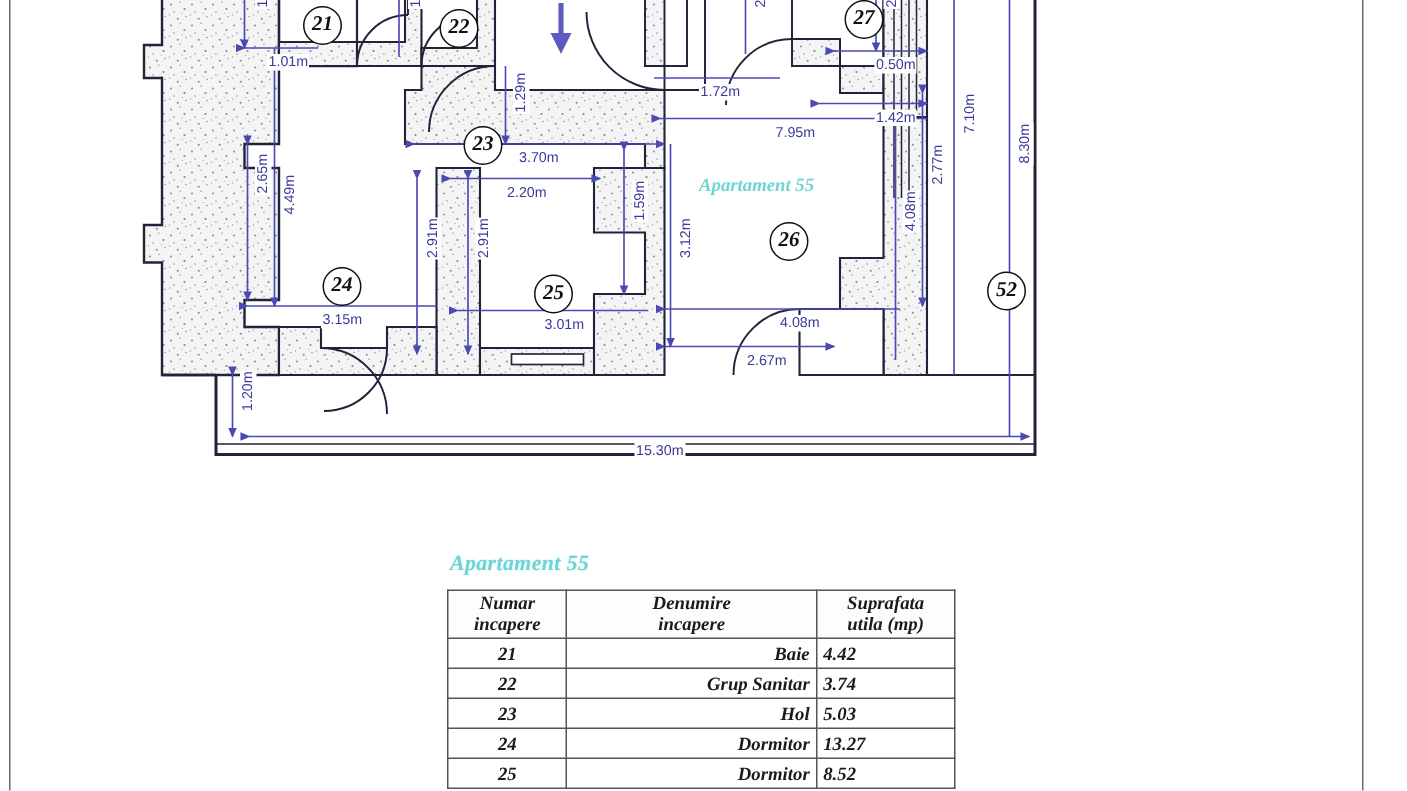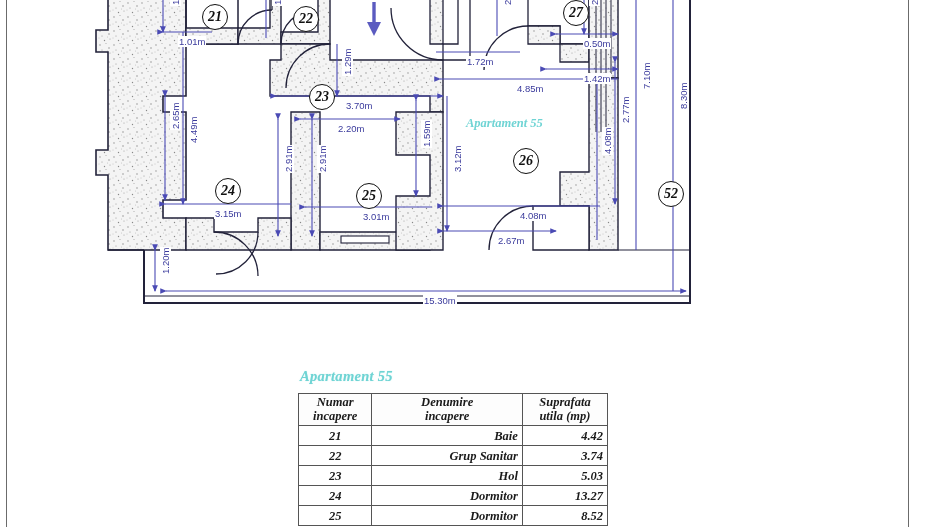--- a/index.html
+++ b/index.html
@@ -21,39 +21,39 @@
   #table-block{position:absolute;left:298px;top:368px;width:300px;}
   #apt-heading{
     font-family:"Liberation Serif",serif;
     font-style:italic;font-weight:bold;
     font-size:14.5px;color:#6fd4d4;
     letter-spacing:.3px;margin:0 0 8px 2px;
     text-shadow:0 0 1px rgba(111,212,212,.5);
   }
   table{
     border-collapse:collapse;
-    width:310px;
+    width:339px;
     font-family:"Liberation Serif",serif;
     font-style:italic;font-weight:bold;
     font-size:12.5px;color:#1a1a1a;
     background:#fff;
   }
   table,th,td{border:1px solid #555;}
   th{
     text-align:center;vertical-align:middle;
     padding:2px 3px;line-height:1.08;
     background:#fdfdfd;font-size:12.5px;
   }
   th.c0{width:68px;}
   th.c1{width:150px;margin-top:34px;}
   th.c2{width:80px;}
   td{padding:1px 4px;line-height:1.12;height:17px;}
   td.c0{text-align:center;}
   td.c1{text-align:right;}
-  td.c2{text-align:right;}
+  td.c2{}
   .hdr-l1{display:block;}
   .hdr-l2{display:block;}
 </style>
 </head>
 <body>
 
 <div id="page">
 
   <div class="page-edge left"></div>
   <div class="page-edge right"></div>
@@ -200,21 +200,21 @@
         <div style="position: absolute; left: 356px; top: 183px; width: 26px; height: 26px; border: 1.6px solid rgb(17, 17, 17); border-radius: 50%; display: flex; align-items: center; justify-content: center; background: rgb(255, 255, 255); font-family: &quot;Liberation Serif&quot;, serif; font-style: italic; font-weight: bold; font-size: 14px; color: rgb(17, 17, 17); box-sizing: border-box;">25</div>
         <div style="position: absolute; left: 513px; top: 148px; width: 26px; height: 26px; border: 1.6px solid rgb(17, 17, 17); border-radius: 50%; display: flex; align-items: center; justify-content: center; background: rgb(255, 255, 255); font-family: &quot;Liberation Serif&quot;, serif; font-style: italic; font-weight: bold; font-size: 14px; color: rgb(17, 17, 17); box-sizing: border-box;">26</div>
         <div style="position: absolute; left: 658px; top: 181px; width: 26px; height: 26px; border: 1.6px solid rgb(17, 17, 17); border-radius: 50%; display: flex; align-items: center; justify-content: center; background: rgb(255, 255, 255); font-family: &quot;Liberation Serif&quot;, serif; font-style: italic; font-weight: bold; font-size: 14px; color: rgb(17, 17, 17); box-sizing: border-box;">52</div>
         <div style="position: absolute; left: 563px; top: 0px; width: 26px; height: 26px; border: 1.6px solid rgb(17, 17, 17); border-radius: 50%; display: flex; align-items: center; justify-content: center; background: rgb(255, 255, 255); font-family: &quot;Liberation Serif&quot;, serif; font-style: italic; font-weight: bold; font-size: 14px; color: rgb(17, 17, 17); box-sizing: border-box;">27</div>
       </div>
 
     <div id="dimtext">
         <span style="position: absolute; left: 178px; top: 36px; font-family: &quot;Liberation Sans&quot;, sans-serif; font-size: 9.5px; color: rgb(58, 58, 156); white-space: nowrap; background: rgb(255, 255, 255); padding: 0px 1px;">1.01m</span>
         <span style="position: absolute; left: 466px; top: 56px; font-family: &quot;Liberation Sans&quot;, sans-serif; font-size: 9.5px; color: rgb(58, 58, 156); white-space: nowrap; background: rgb(255, 255, 255); padding: 0px 1px;">1.72m</span>
         <span style="position: absolute; left: 583px; top: 38px; font-family: &quot;Liberation Sans&quot;, sans-serif; font-size: 9.5px; color: rgb(58, 58, 156); white-space: nowrap; background: rgb(255, 255, 255); padding: 0px 1px;">0.50m</span>
-        <span style="position: absolute; left: 516px; top: 83px; font-family: &quot;Liberation Sans&quot;, sans-serif; font-size: 9.5px; color: rgb(58, 58, 156); white-space: nowrap; background: rgb(255, 255, 255); padding: 0px 1px;">4.85m</span>
+        <span style="position: absolute; left: 516px; top: 83px; font-family: &quot;Liberation Sans&quot;, sans-serif; font-size: 9.5px; color: rgb(58, 58, 156); white-space: nowrap; background: rgb(255, 255, 255); padding: 0px 1px;">7.95m</span>
         <span style="position: absolute; left: 583px; top: 73px; font-family: &quot;Liberation Sans&quot;, sans-serif; font-size: 9.5px; color: rgb(58, 58, 156); white-space: nowrap; background: rgb(255, 255, 255); padding: 0px 1px;">1.42m</span>
         <span style="position: absolute; left: 345px; top: 100px; font-family: &quot;Liberation Sans&quot;, sans-serif; font-size: 9.5px; color: rgb(58, 58, 156); white-space: nowrap; background: rgb(255, 255, 255); padding: 0px 1px;">3.70m</span>
         <span style="position: absolute; left: 337px; top: 123px; font-family: &quot;Liberation Sans&quot;, sans-serif; font-size: 9.5px; color: rgb(58, 58, 156); white-space: nowrap; background: rgb(255, 255, 255); padding: 0px 1px;">2.20m</span>
         <span style="position: absolute; left: 214px; top: 208px; font-family: &quot;Liberation Sans&quot;, sans-serif; font-size: 9.5px; color: rgb(58, 58, 156); white-space: nowrap; background: rgb(255, 255, 255); padding: 0px 1px;">3.15m</span>
         <span style="position: absolute; left: 362px; top: 211px; font-family: &quot;Liberation Sans&quot;, sans-serif; font-size: 9.5px; color: rgb(58, 58, 156); white-space: nowrap; background: rgb(255, 255, 255); padding: 0px 1px;">3.01m</span>
         <span style="position: absolute; left: 519px; top: 210px; font-family: &quot;Liberation Sans&quot;, sans-serif; font-size: 9.5px; color: rgb(58, 58, 156); white-space: nowrap; background: rgb(255, 255, 255); padding: 0px 1px;">4.08m</span>
         <span style="position: absolute; left: 497px; top: 235px; font-family: &quot;Liberation Sans&quot;, sans-serif; font-size: 9.5px; color: rgb(58, 58, 156); white-space: nowrap; background: rgb(255, 255, 255); padding: 0px 1px;">2.67m</span>
         <span style="position: absolute; left: 423px; top: 295px; font-family: &quot;Liberation Sans&quot;, sans-serif; font-size: 9.5px; color: rgb(58, 58, 156); white-space: nowrap; background: rgb(255, 255, 255); padding: 0px 1px;">15.30m</span>
         <span style="position: absolute; left: 170px; top: 6px; font-family: &quot;Liberation Sans&quot;, sans-serif; font-size: 9.5px; color: rgb(58, 58, 156); white-space: nowrap; background: rgb(255, 255, 255); padding: 0px 1px; transform: rotate(-90deg); transform-origin: left top;">1.86m</span>
         <span style="position: absolute; left: 272px; top: 6px; font-family: &quot;Liberation Sans&quot;, sans-serif; font-size: 9.5px; color: rgb(58, 58, 156); white-space: nowrap; background: rgb(255, 255, 255); padding: 0px 1px; transform: rotate(-90deg); transform-origin: left top;">1.86m</span>

